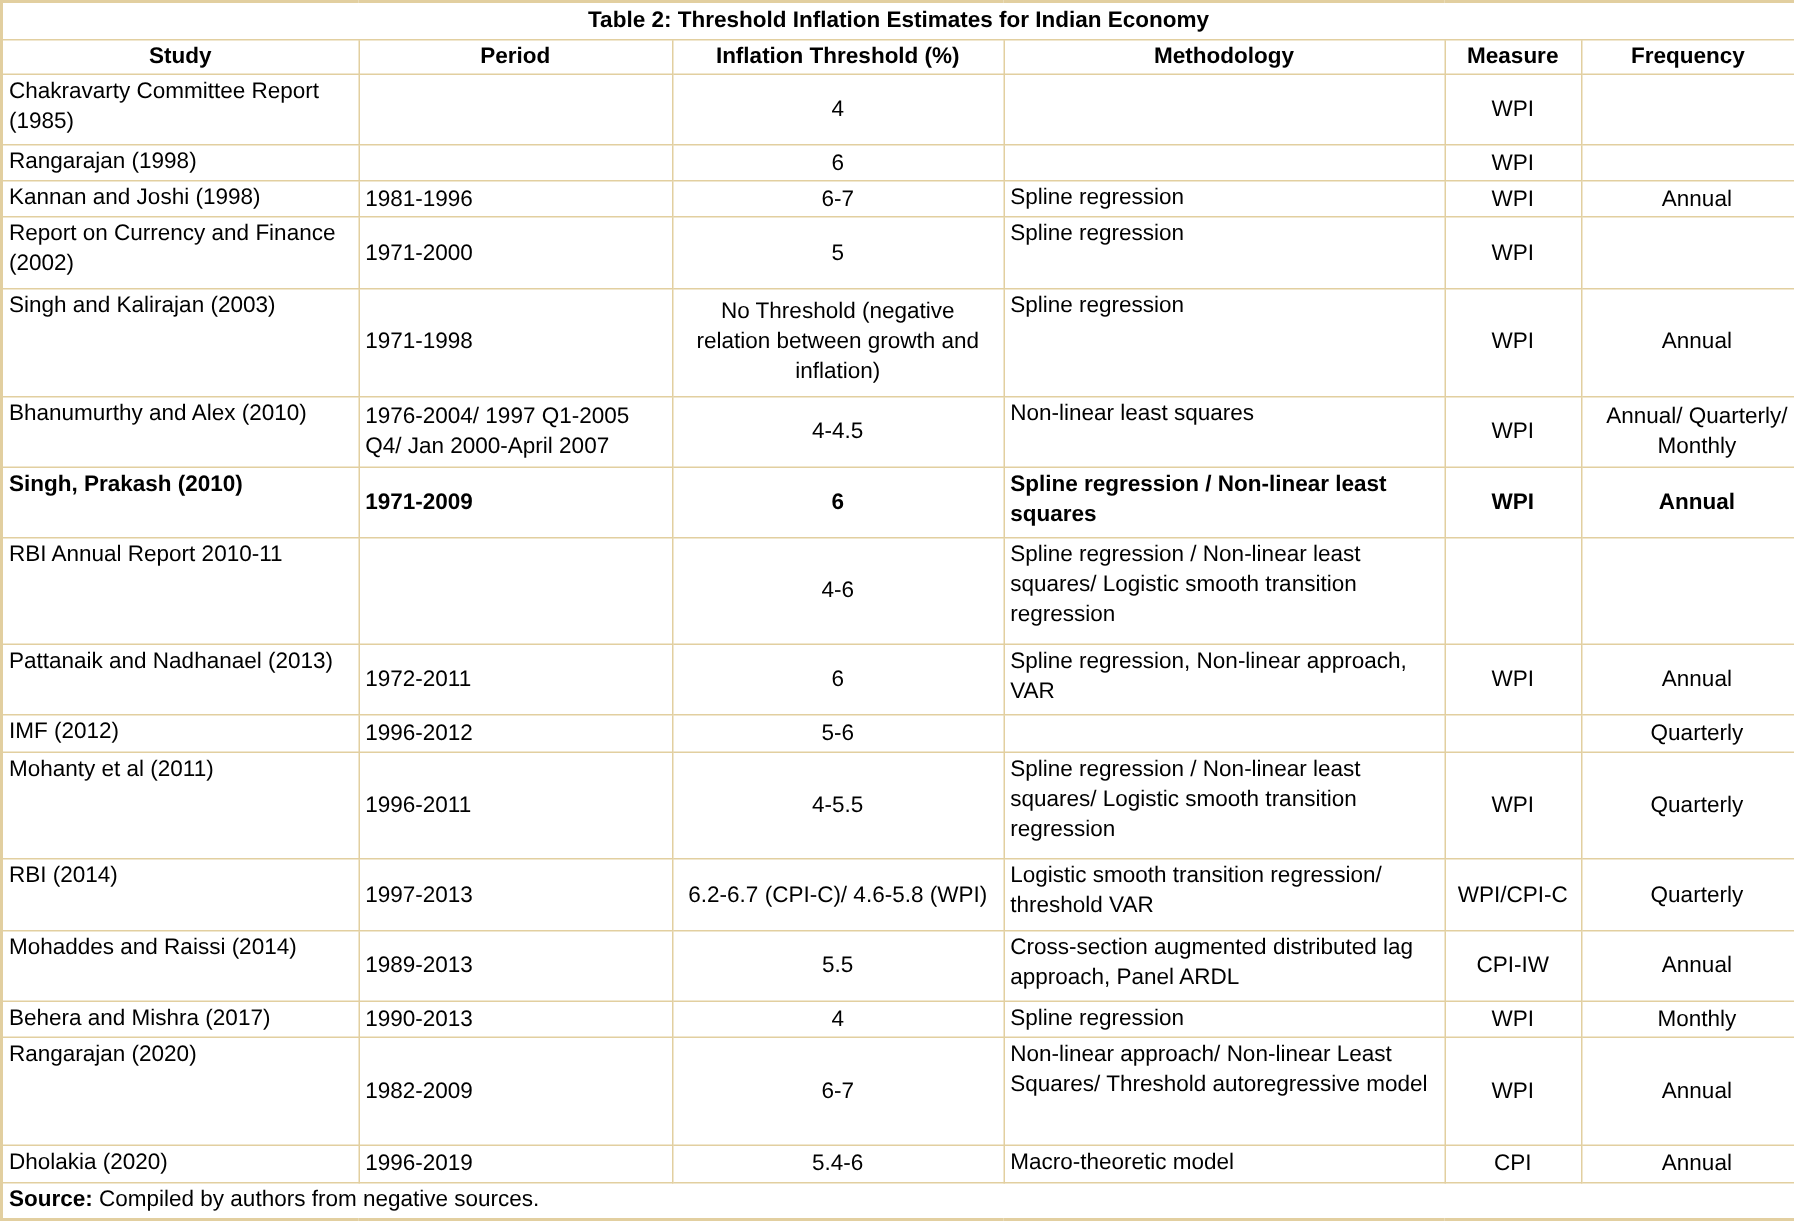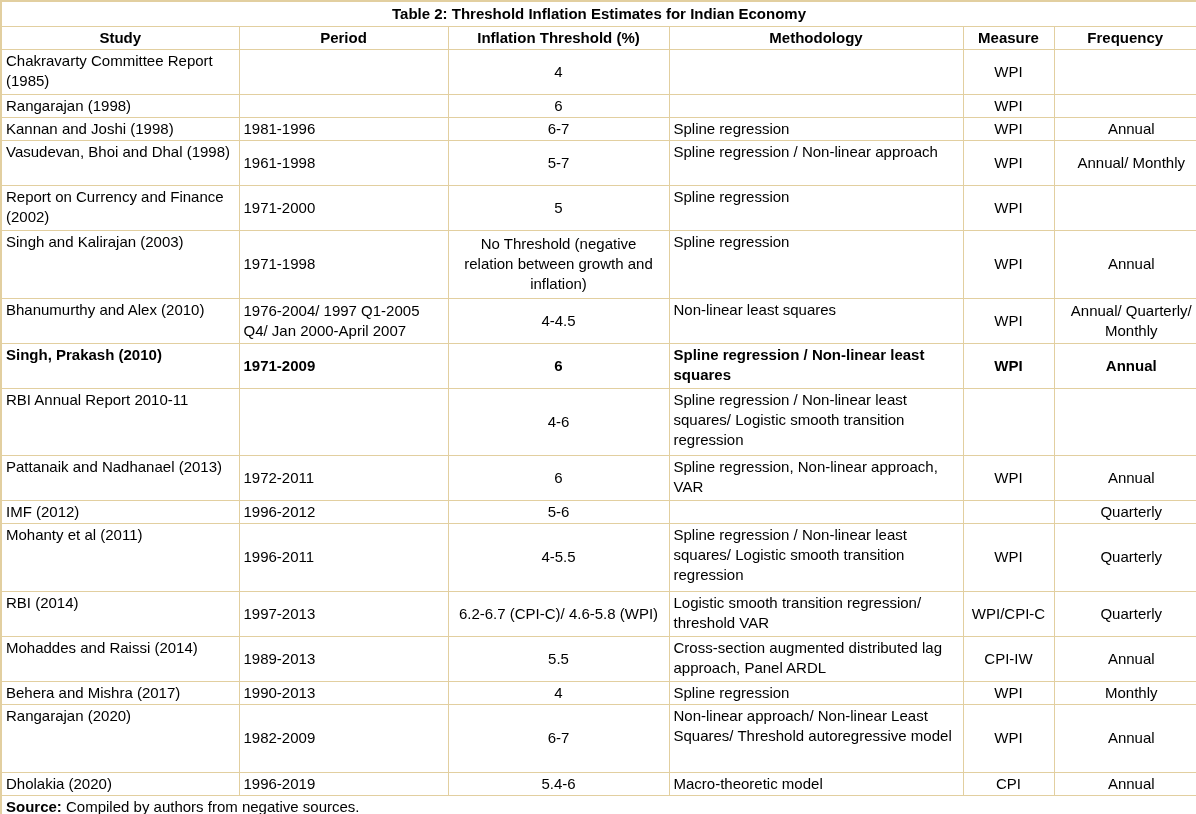--- a/index.html
+++ b/index.html
@@ -83,28 +83,20 @@
         </tr>
         <tr style="height: 23px;">
           <td class="c0">Kannan and Joshi (1998)</td>
           <td class="c1">1981-1996</td>
           <td class="c2">6-7</td>
           <td class="c3">Spline regression</td>
           <td class="c4">WPI</td>
           <td class="c5">Annual</td>
         </tr>
         <tr style="height: 45px;">
-          <td class="c0">Vasudevan, Bhoi and Dhal (1998)</td>
-          <td class="c1">1961-1998</td>
-          <td class="c2">5-7</td>
-          <td class="c3">Spline regression / Non-linear approach</td>
-          <td class="c4">WPI</td>
-          <td class="c5">Annual/ Monthly</td>
-        </tr>
-        <tr style="height: 45px;">
           <td class="c0">Report on Currency and Finance (2002)</td>
           <td class="c1">1971-2000</td>
           <td class="c2">5</td>
           <td class="c3">Spline regression</td>
           <td class="c4">WPI</td>
           <td class="c5"></td>
         </tr>
         <tr style="height: 68px;">
           <td class="c0">Singh and Kalirajan (2003)</td>
           <td class="c1">1971-1998</td>

